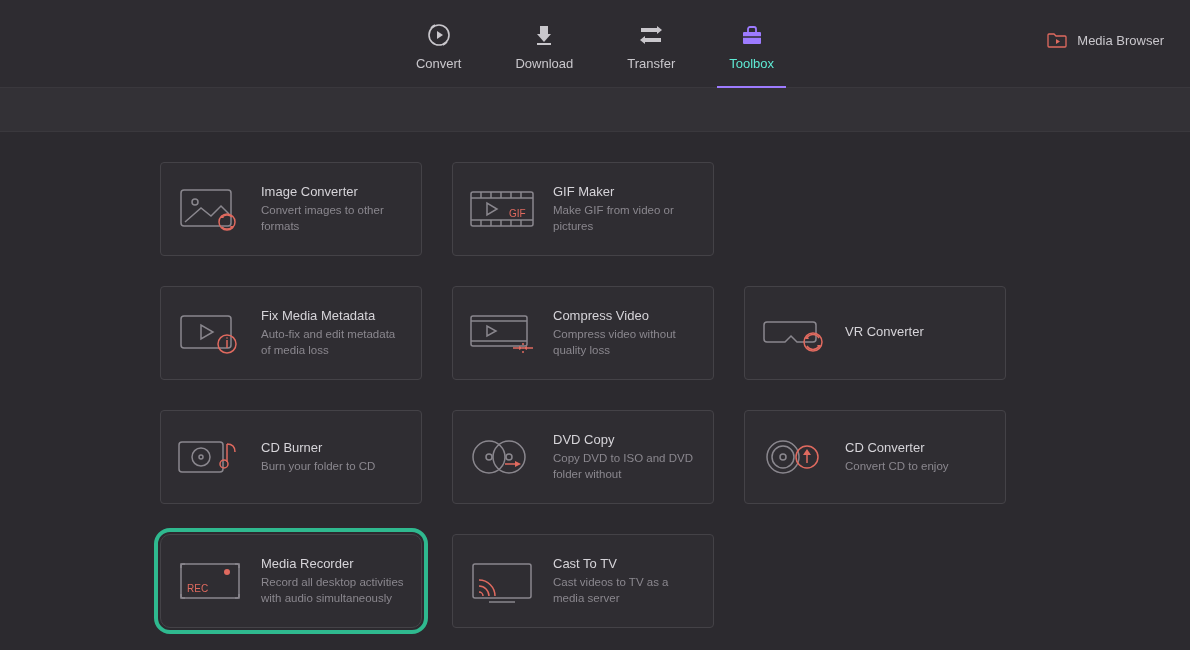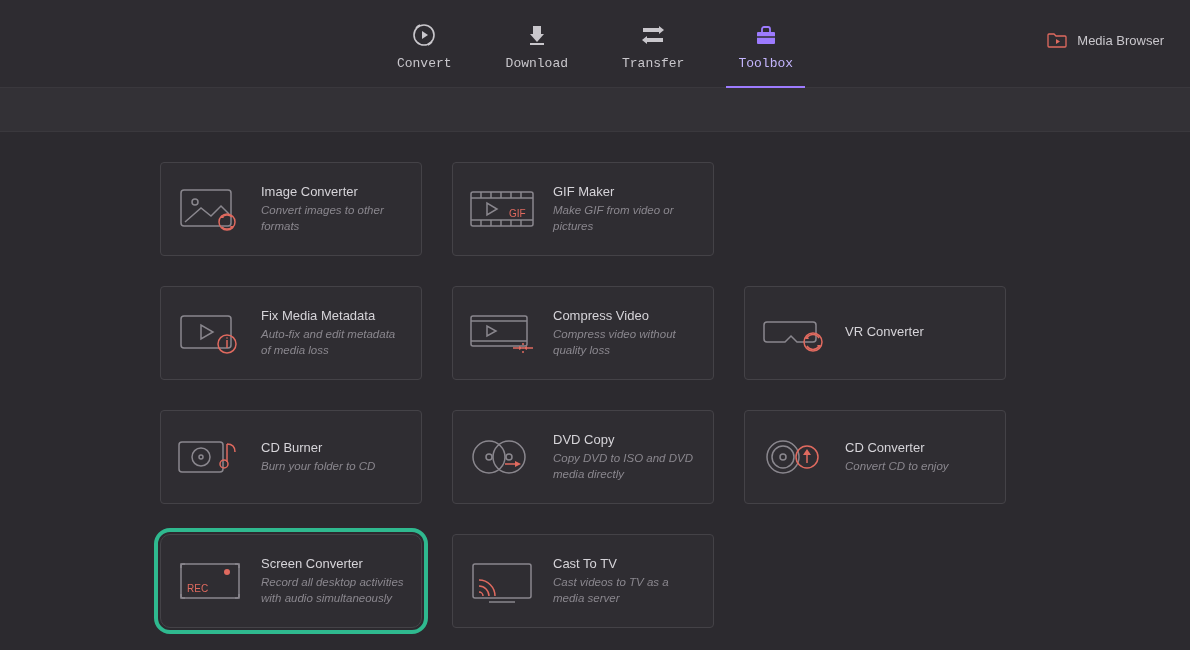--- a/index.html
+++ b/index.html
@@ -18,21 +18,20 @@
     border-bottom: 1px solid #3a383d;
     display: flex;
     align-items: flex-end;
     position: relative;
   }
   .nav {
     display: flex;
     gap: 30px;
     margin: 0 auto;
     padding-bottom: 0;
-    font-family: Liberation Mono, monospace;
   }
   .nav-item {
     display: flex;
     flex-direction: column;
     align-items: center;
     gap: 8px;
     cursor: pointer;
     padding: 0 12px 16px 12px;
     position: relative;
   }
@@ -40,21 +39,21 @@
     width: 26px;
     height: 26px;
     display: flex;
     align-items: center;
     justify-content: center;
   }
   .nav-item span.label {
     font-size: 13px;
     color: #c9c7cc;
   }
-  .nav-item.active span.label { color: #c4b5fd; }
+  .nav-item.active span.label { color: #5eead4; }
   .nav-item.active::after {
     content: "";
     position: absolute;
     left: 0; right: 0; bottom: -1px;
     height: 2px;
     background: #9d7bff;
   }
   .media-browser {
     position: absolute;
     right: 26px;
@@ -109,21 +108,20 @@
   }
   .card .title {
     font-size: 13px;
     color: #d6d4d9;
     margin-bottom: 4px;
   }
   .card .desc {
     font-size: 11.5px;
     color: #8a878e;
     line-height: 1.35;
-    font-style: italic;
   }
   .card.hidden { visibility: hidden; }
   svg { display: block; }
 </style>
 </head>
 <body>
 
 <div class="topbar">
   <div class="nav">
     <div class="nav-item">
@@ -305,21 +303,21 @@
         <circle cx="20" cy="23" r="16"></circle>
           <circle cx="20" cy="23" r="3"></circle>
         <circle cx="40" cy="23" r="16"></circle>
           <circle cx="40" cy="23" r="3"></circle>
         <path d="M36 30 h10" stroke="#e06a5f"></path>
         <polygon points="46,27 46,33 52,30" fill="#e06a5f" stroke="none"></polygon>
       </svg>
     </div>
     <div class="text">
       <div class="title">DVD Copy</div>
-      <div class="desc">Copy DVD to ISO and DVD media directly</div>
+      <div class="desc">Copy DVD to ISO and DVD folder without</div>
     </div>
   </div>
   <div class="card">
     <div class="thumb">
       <svg width="66" height="46" viewBox="0 0 66 46" fill="none" stroke="#8a878e" stroke-width="1.5">
         <circle cx="22" cy="23" r="16"></circle>
           <circle cx="22" cy="23" r="11"></circle>
           <circle cx="22" cy="23" r="3"></circle>
         <circle cx="46" cy="23" r="11" stroke="#e06a5f"></circle>
         <path d="M46 29 V17" stroke="#e06a5f"></path>
@@ -335,21 +333,21 @@
   <div class="card highlight">
     <div class="thumb">
       <svg width="66" height="46" viewBox="0 0 66 46" fill="none" stroke="#8a878e" stroke-width="1.5">
         <rect x="4" y="6" width="58" height="34" rx="2"></rect>
         <path d="M4 10 v-4 h4 M58 6 h4 v4 M62 36 v4 h-4 M8 40 h-4 v-4" stroke="#8a878e"></path>
         <circle cx="50" cy="14" r="3" fill="#e06a5f" stroke="none"></circle>
         <text x="10" y="34" font-size="10" fill="#e06a5f" stroke="none" font-family="Arial">REC</text>
       </svg>
     </div>
     <div class="text">
-      <div class="title">Screen Converter</div>
+      <div class="title">Media Recorder</div>
       <div class="desc">Record all desktop activities with audio simultaneously</div>
     </div>
   </div>
   <div class="card">
     <div class="thumb">
       <svg width="66" height="46" viewBox="0 0 66 46" fill="none" stroke="#8a878e" stroke-width="1.5">
         <rect x="4" y="6" width="58" height="34" rx="2"></rect>
         <line x1="20" y1="44" x2="46" y2="44"></line>
         <g stroke="#e06a5f">
           <path d="M10 34 a4 4 0 0 1 4 4"></path>

